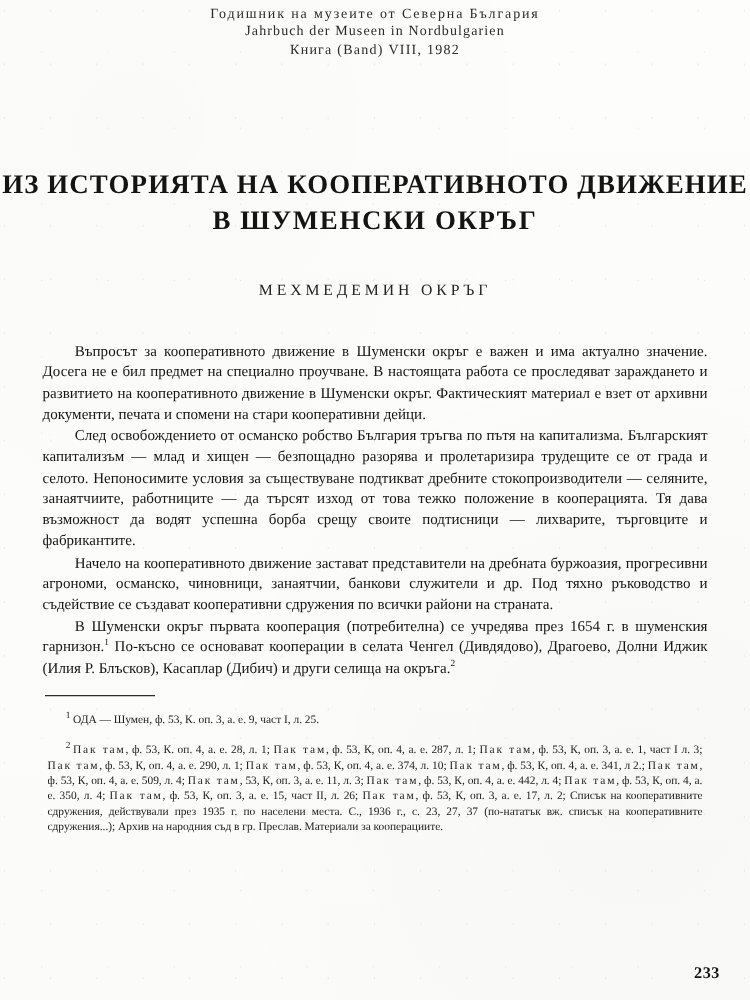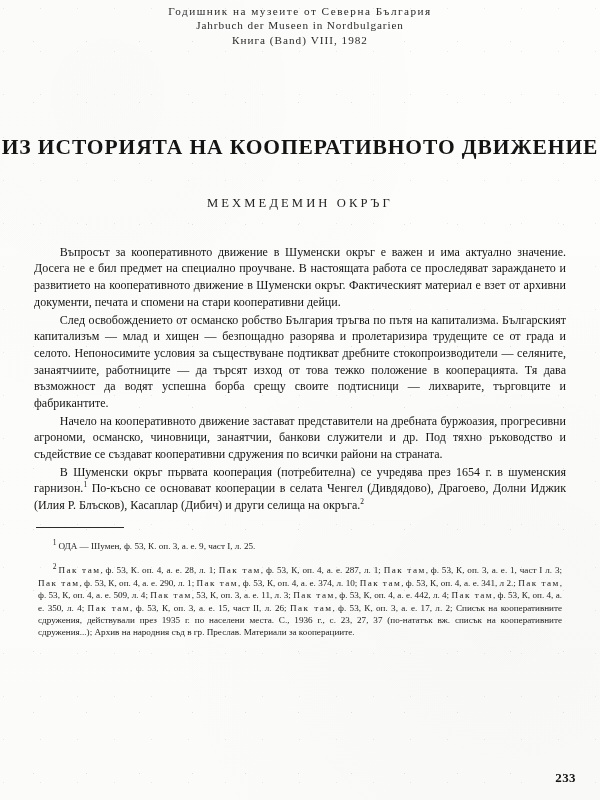--- a/index.html
+++ b/index.html
@@ -142,20 +142,21 @@
 <div class="page">
 
   <div class="journal-header">
     <span class="hl l1">Годишник на музеите от Северна България</span>
     <span class="hl l2">Jahrbuch der Museen in Nordbulgarien</span>
     <span class="hl l3">Книга  (Band)  VIII, 1982</span>
   </div>
 
   <h1 class="article-title">
     <span class="tline t1">ИЗ ИСТОРИЯТА НА КООПЕРАТИВНОТО ДВИЖЕНИЕ</span>
+    <span class="tline t2">В ШУМЕНСКИ ОКРЪГ</span>
   </h1>
 
   <div class="author">МЕХМЕДЕМИН ОКРЪГ</div>
 
   <div class="body-copy">
     <p>Въпросът за кооперативното движение в Шуменски окръг е важен и има актуално значение. Досега не е бил предмет на специално проучване. В настоящата работа се проследяват зараждането и развитието на кооперативното движение в Шуменски окръг. Фактическият материал е взет от архивни документи, печата и спомени на стари кооперативни дейци.</p>
     <p>След освобождението от османско робство България тръгва по пътя на капитализма. Българският капитализъм — млад и хищен — безпощадно разорява и пролетаризира трудещите се от града и селото. Непоносимите условия за съществуване подтикват дребните стокопроизводители — селяните, занаятчиите, работниците — да търсят изход от това тежко положение в кооперацията. Тя дава възможност да водят успешна борба срещу своите подтисници — лихварите, търговците и фабрикантите.</p>
     <p>Начело на кооперативното движение застават представители на дребната буржоазия, прогресивни агрономи, османско, чиновници, занаятчии, банкови служители и др. Под тяхно ръководство и съдействие се създават кооперативни сдружения по всички райони на страната.</p>
     <p><span>В Шуменски окръг първата кооперация (потребителна) се учредява през 1654 г. в шуменския гарнизон.</span><sup>1</sup><span> По-късно се основават кооперации в селата Ченгел (Дивдядово), Драгоево, Долни Иджик (Илия Р. Блъсков), Касаплар (Дибич) и други селища на окръга.</span><sup>2</sup></p>
   </div>

